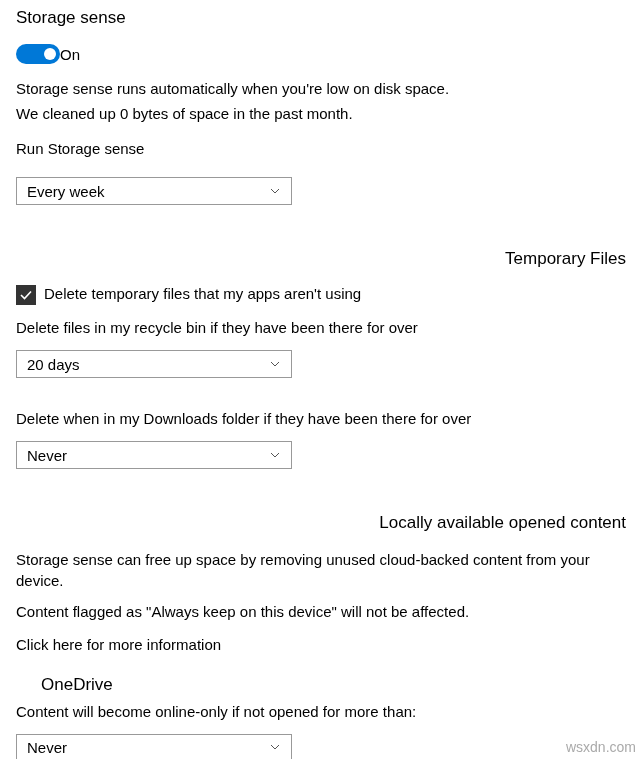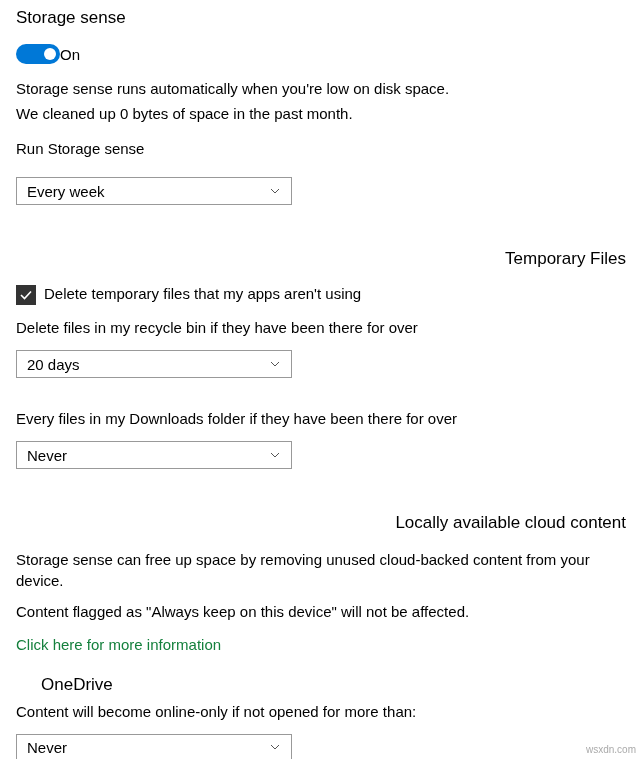--- a/index.html
+++ b/index.html
@@ -48,27 +48,27 @@
     margin-top: 12px;
   }
   .chev { color: #555; }
   .checkbox-row { display: flex; align-items: flex-start; gap: 8px; margin: 8px 0 12px 0; }
   .checkbox {
     width: 20px; height: 20px;
     background: #333;
     display: flex; align-items: center; justify-content: center;
     cursor: pointer; color: #fff;
   }
-  .link { color: #15803d; cursor: pointer; margin-top: 10px; display: inline-block; }
+  .link { color: #000000; cursor: pointer; margin-top: 10px; display: inline-block; }
   .sub-h { font-weight: 400; font-size: 17px; margin-top: 20px; margin-left: 25px; }
   .gap { height: 26px; }
   .footer {
     position: absolute;
     bottom: 4px; right: 6px;
-    font-size: 10px; color: #aaa; margin-top: 40px;
+    font-size: 14px; color: #aaa; margin-top: 40px;
   }
 </style>
 </head>
 <body>
 
 
 
 
 <h1 class="section">Storage sense</h1>
 
@@ -109,32 +109,32 @@
   <span>20 days</span>
   <span class="chev">
     <svg width="12" height="12" viewBox="0 0 12 12">
         <path d="M2 4 L6 8 L10 4" stroke="#555" stroke-width="1" fill="none"></path>
       </svg>
   </span>
 </div>
 
 <div class="gap"></div>
 
-<p>Every files in my Downloads folder if they have been there for over</p>
+<p>Delete when in my Downloads folder if they have been there for over</p>
 <div class="dropdown">
   <span>Never</span>
   <span class="chev">
     <svg width="12" height="12" viewBox="0 0 12 12">
         <path d="M2 4 L6 8 L10 4" stroke="#555" stroke-width="1" fill="none"></path>
       </svg>
   </span>
 </div>
 
 
-<h1 class="section mt">Locally available cloud content</h1>
+<h1 class="section mt">Locally available opened content</h1>
 
 <p>Storage sense can free up space by removing unused cloud-backed content from your device.</p>
 <p style="margin-top:10px">Content flagged as "Always keep on this device" will not be affected.</p>
 
 <span class="link">Click here for more information</span>
 
 <p class="sub-h">OneDrive</p>
 <p>Content will become online-only if not opened for more than:</p>
 <div class="dropdown">
   <span>Never</span>

